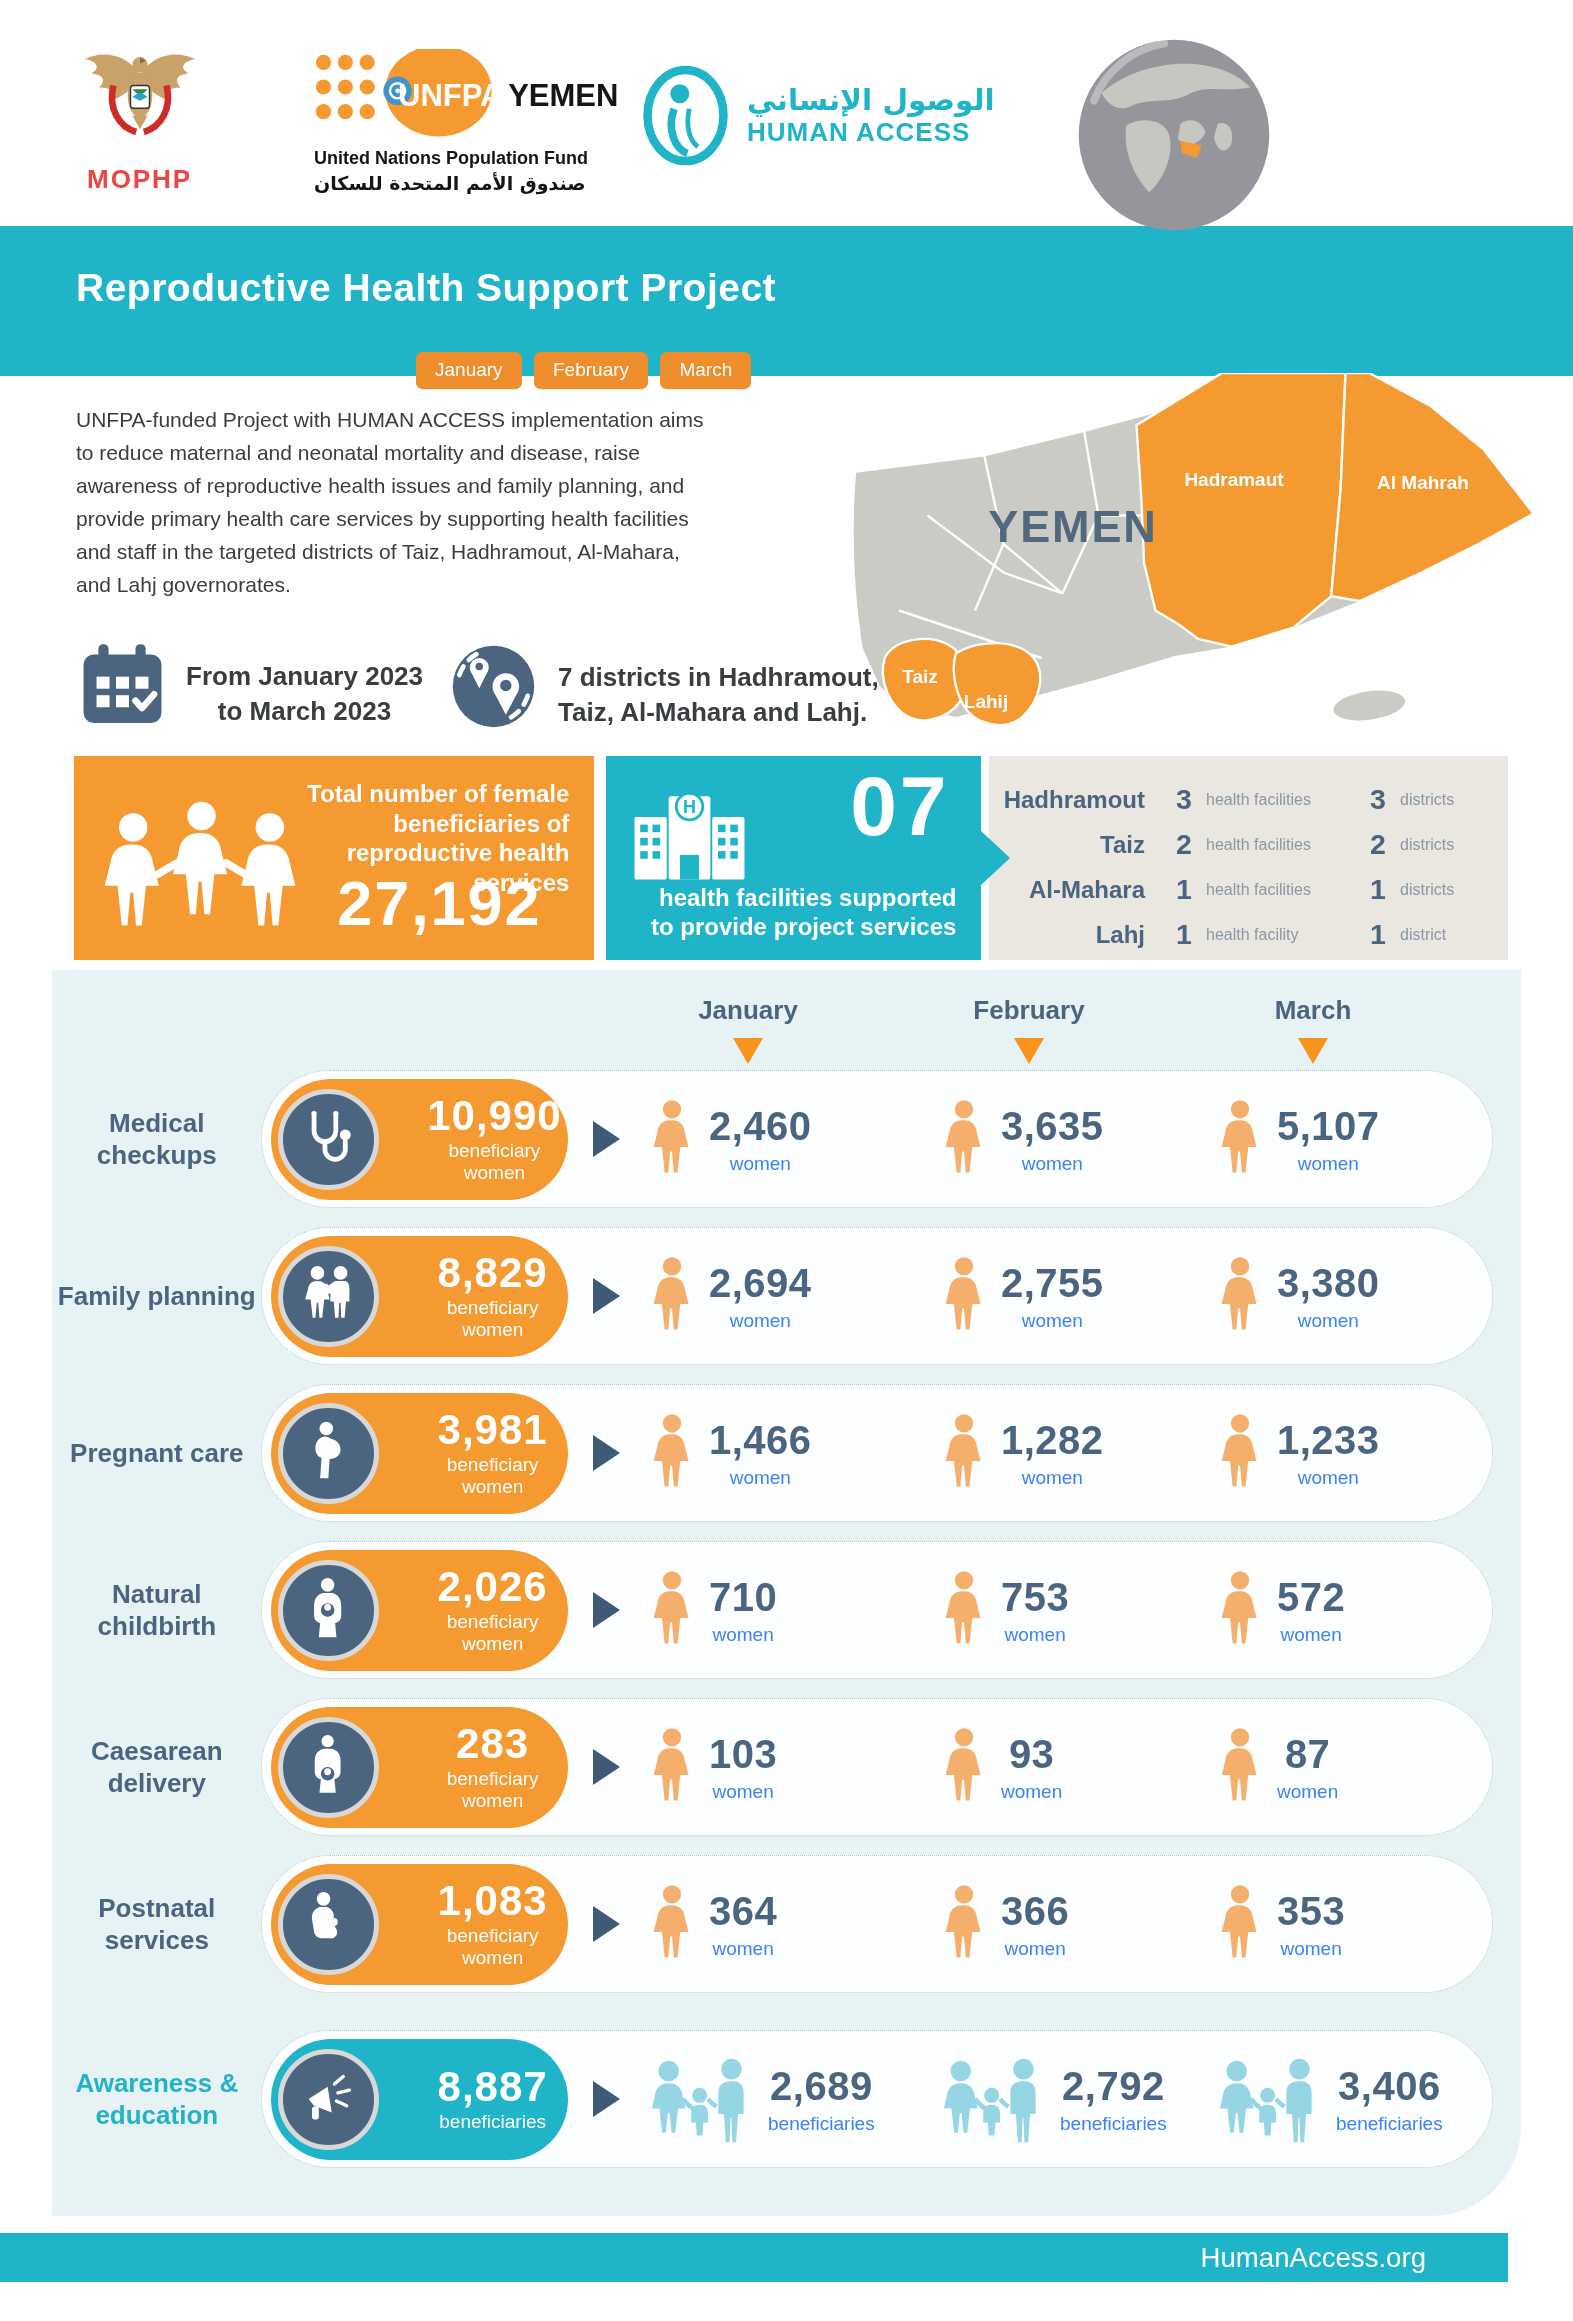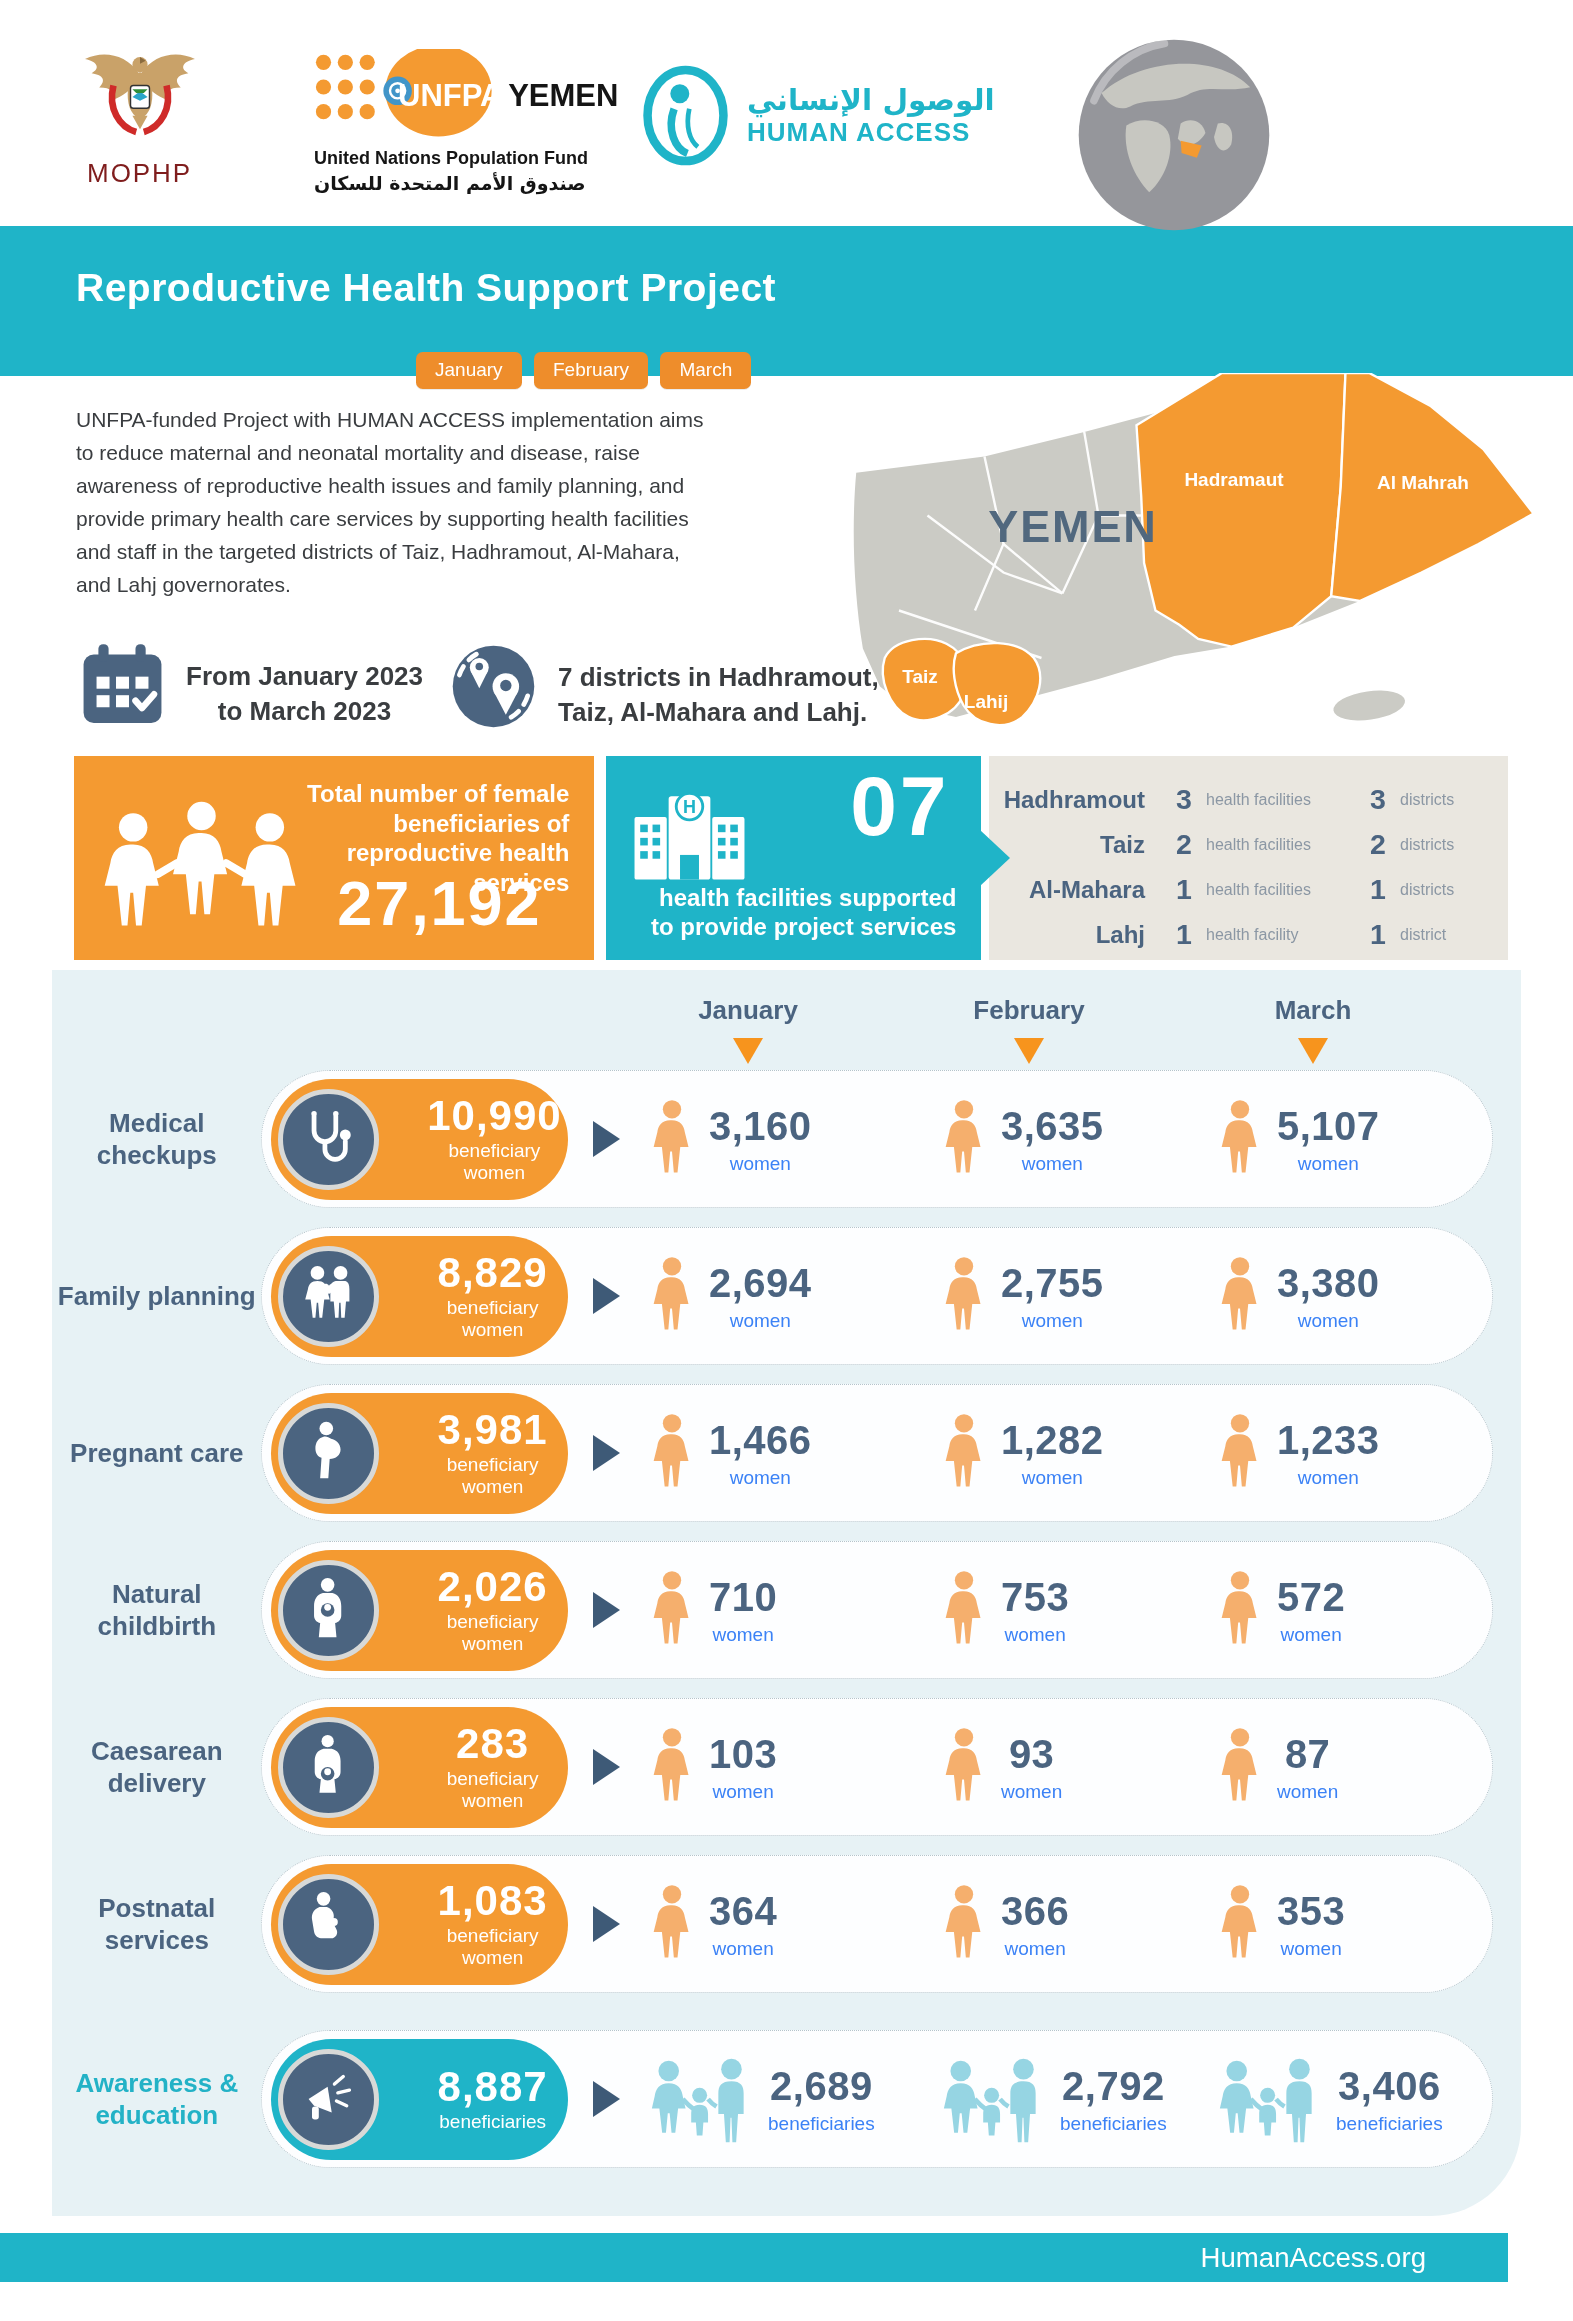--- a/index.html
+++ b/index.html
@@ -2,21 +2,21 @@
 <html style="font-size:15px"><head>
 <meta charset="utf-8">
 <style>
   * { margin:0; padding:0; box-sizing:border-box; }
   body { background:#ffffff; font-family:"Liberation Sans", sans-serif; }
   .page { position:relative; width:1573px; height:2322px; background:#fff; overflow:hidden; }
 
   
   .logo-row { position:absolute; top:0; left:0; width:100%; height:226px; background:#fff; }
   .mophp { position:absolute; left:68px; top:40px; width:143px; text-align:center; }
-  .mophp-caption { font-size:26px; font-weight:normal; color:#7f1d1d; letter-spacing:1.9px; margin-top:5px; }
+  .mophp-caption { font-size:26px; font-weight:bold; color:#ef4444; letter-spacing:1.9px; margin-top:11px; }
   .unfpa { position:absolute; left:314px; top:49px; width:361px; }
   .unfpa-mark { position:relative; width:361px; height:95px; }
   .unfpa-words { position:absolute; left:84px; top:28.5px; font-size:31px; font-weight:bold; letter-spacing:0px; white-space:nowrap; }
   .unfpa-word { color:#fff; } .yemen-word { color:#151515; margin-left:5.7px; }
   .unfpa-sub-en { font-size:18px; font-weight:bold; color:#151515; margin-top:3.8px; }
   .unfpa-sub-ar { font-family:"DejaVu Sans", sans-serif; font-size:19px; font-weight:bold; color:#151515; margin-top:2.9px; }
   .haccess { position:absolute; left:639px; top:65px; display:flex; align-items:center; gap:15px; }
   .haccess-text { color:#1fb4c8; }
   .haccess-ar { font-family:"DejaVu Sans", sans-serif; font-size:29.5px; font-weight:bold; line-height:34px; }
   .haccess-en { font-size:26px; font-weight:bold; letter-spacing:1px; }
@@ -405,21 +405,21 @@
               <div class="badge-num">10,990</div>
               <div class="badge-sub">beneficiary women</div>
             </div>
         </div>
         <span class="row-arrow"></span>
         <div class="mcell c1">
             <svg class="pic-w" viewBox="0 0 48 90" fill="#f5af6d">
               <use href="#w"></use>
             </svg>
             <div class="mcell-txt">
-              <div class="mnum">3,160</div>
+              <div class="mnum">2,460</div>
               <div class="munit">women</div>
             </div>
           </div>
         <div class="mcell c2">
             <svg class="pic-w" viewBox="0 0 48 90" fill="#f5af6d">
               <use href="#w"></use>
             </svg>
             <div class="mcell-txt">
               <div class="mnum">3,635</div>
               <div class="munit">women</div>

